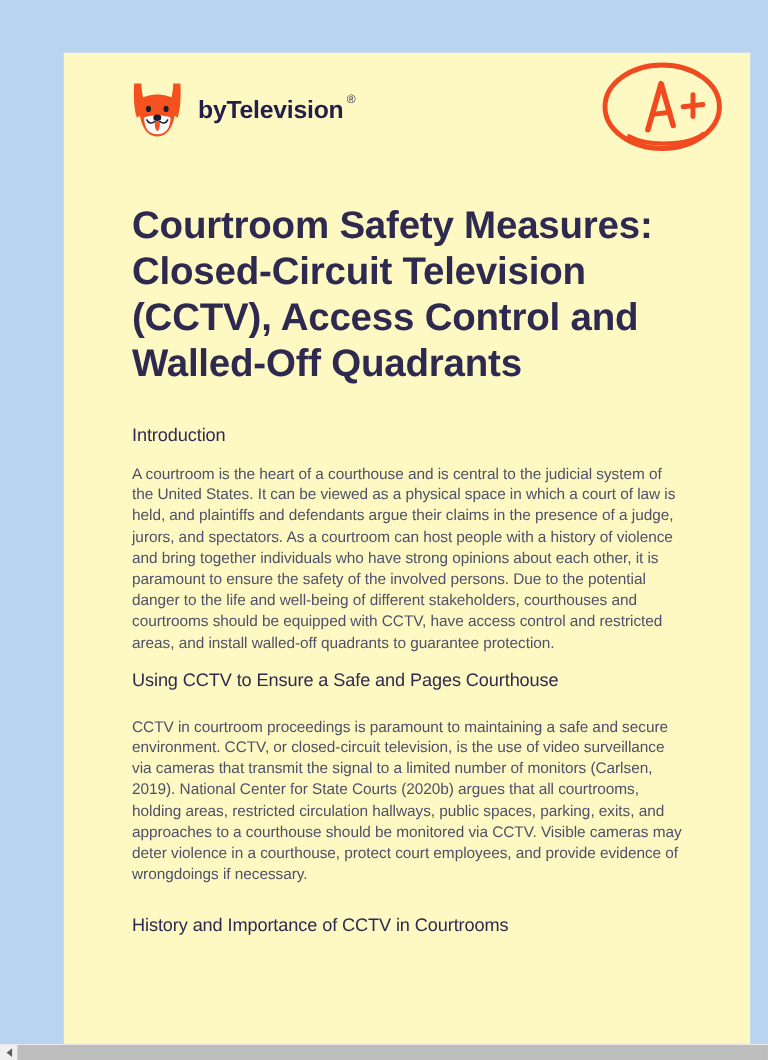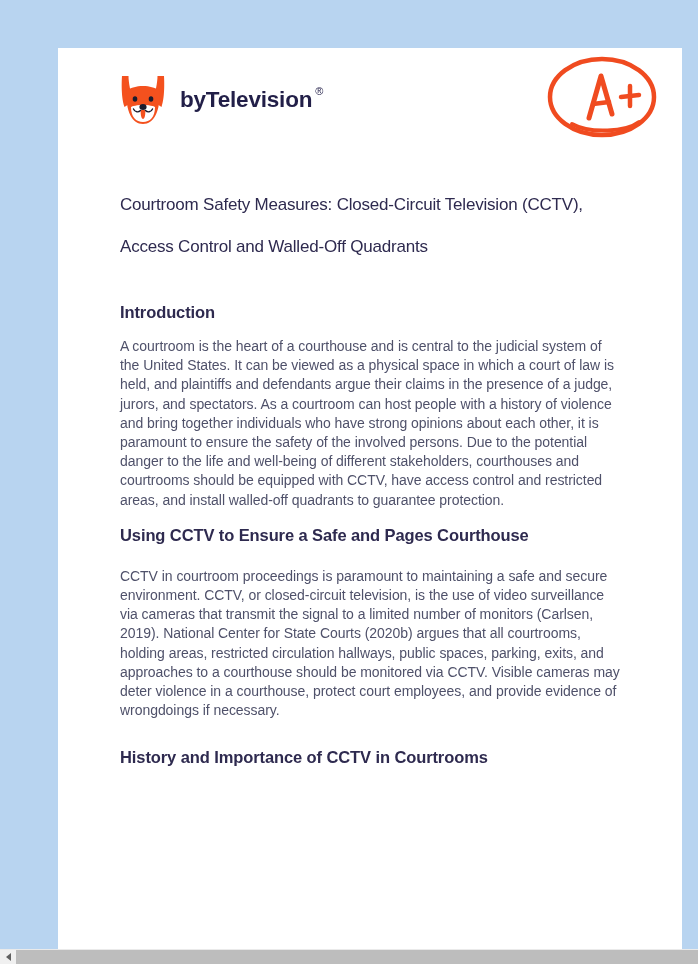--- a/index.html
+++ b/index.html
@@ -23,21 +23,21 @@
     overflow: hidden;
   }
 
   
   .page {
     position: absolute;
     left: 58px;
     top: 48px;
     width: 624px;
     height: 902px;
-    background: #ffffff;
+    background: #fef9c3;
     overflow: hidden;
   }
 
   .page-inner {
     padding: 0 0 0 0;
   }
 
   
   .brand-row {
     position: relative;
@@ -86,23 +86,23 @@
   }
   .aplus-badge svg { display: block; width: 120px; height: 94px; }
 
   
   .article {
     padding: 0 62px 0 62px;
   }
 
   h1.doc-title {
     margin: 32px 0 0 0;
-    font-size: 17px;
+    font-size: 35px;
     line-height: 42px;
-    font-weight: 400;
+    font-weight: 700;
     color: #2e2a4f;
     letter-spacing: -0.2px;
   }
 
   .meta {
     margin-top: 20px;
     font-size: 12.5px;
     color: #6e7180;
     line-height: 1;
     display: flex;
@@ -119,21 +119,21 @@
     color: #f04b20;
     margin: 0 11px;
     font-weight: 400;
   }
   .meta .words { margin-left: 0px; }
   .meta .pages { margin-left: 12px; }
 
   h2.section-title {
     margin: 26px 0 0 0;
     font-size: 16.5px;
-    font-weight: 700;
+    font-weight: 400;
     color: #2e2a4f;
     line-height: 24px;
     letter-spacing: -0.1px;
   }
 
   p.body-text {
     margin: 13px 0 0 0;
     font-size: 14px;
     line-height: 19.2px;
     color: #4f516a;

